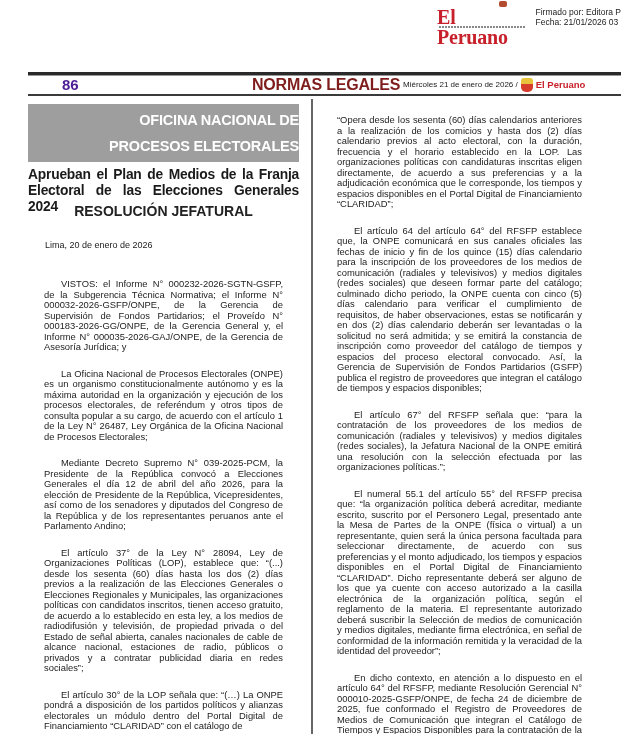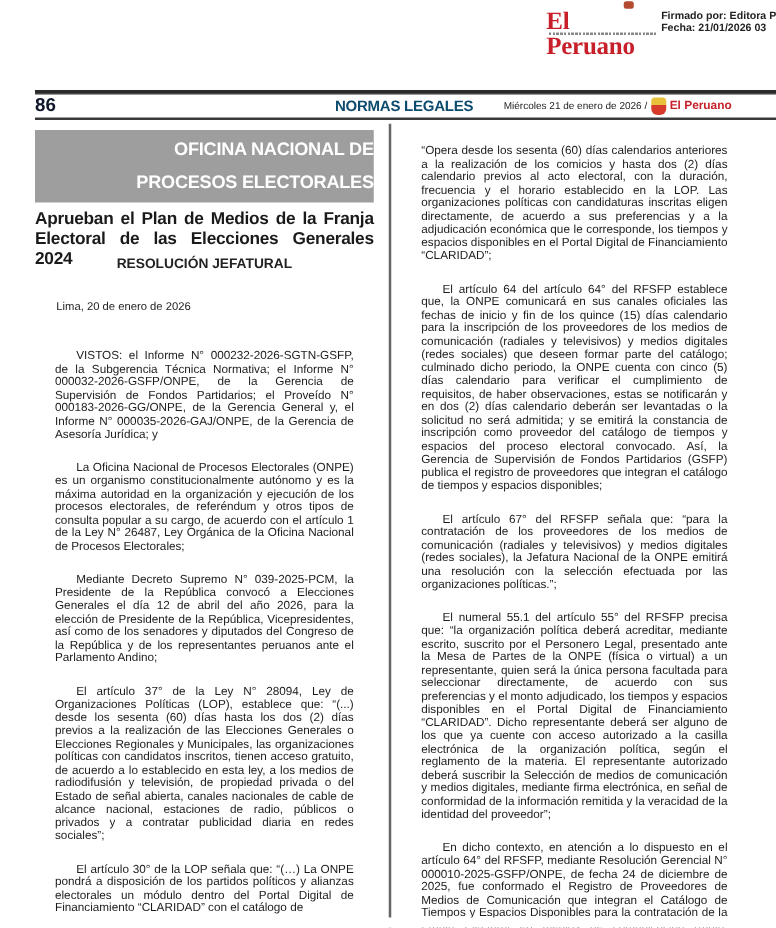--- a/index.html
+++ b/index.html
@@ -2,36 +2,36 @@
 <html><head>
 <meta charset="utf-8">
 <style>
   html, body { margin: 0; padding: 0; background: #ffffff; }
   body { width: 621px; height: 742px; position: relative; overflow: hidden; font-family: "Liberation Sans", sans-serif; color: #1a1a1a; }
 
   .sig { position: absolute; top: 7px; left: 437px; display: flex; align-items: flex-start; }
   .sig-logo { font-family: "Liberation Serif", serif; font-weight: bold; color: #c8202a; font-size: 20px; letter-spacing: -0.2px; line-height: 20px; position: relative; }
   .sig-logo .tag { position: absolute; left: 2px; top: 19px; width: 86px; height: 2px; background: repeating-linear-gradient(90deg,#888 0 2px,#fff 2px 3px); }
   .sig-crest { position: absolute; left: 62px; top: -6px; width: 8px; height: 6px; background: #b24b2f; border-radius: 2px; }
-  .sig-text { margin-left: 10px; font-size: 8.5px; line-height: 10px; color: #222; white-space: nowrap; font-weight: bold; }
+  .sig-text { margin-left: 10px; font-size: 8.5px; line-height: 10px; color: #222; white-space: nowrap; }
 
   .top-rule { position: absolute; left: 28px; top: 72px; width: 593px; height: 3px; background: #2a2a2a; border-bottom: 1px solid #999; }
   .header { position: absolute; left: 28px; top: 76px; width: 593px; height: 17px; display: flex; align-items: center; }
-  .page-num { font-weight: bold; font-size: 15px; color: #0f172a; width: 40px; }
-  .section { position: absolute; left: 240px; font-weight: bold; color: #0c4a6e; font-size: 12px; letter-spacing: -0.2px; }
+  .page-num { font-weight: bold; font-size: 15px; color: #4c1d95; width: 40px; margin-left: 34px; }
+  .section { position: absolute; left: 224px; font-weight: bold; color: #7f1d1d; font-size: 16px; letter-spacing: -0.2px; }
   .date-line { position: absolute; left: 375px; font-size: 8px; color: #222; display: flex; align-items: center; white-space: nowrap; }
   .crest { width: 12px; height: 14px; margin: 0 3px; background: linear-gradient(180deg,#e8c23a 0 45%,#d63b2b 45% 100%); border-radius: 3px 3px 5px 5px; }
   .ep { color: #c8202a; font-weight: bold; font-size: 9.5px; }
   .bottom-rule { position: absolute; left: 28px; top: 94px; width: 593px; height: 2px; background: #3a3a3a; }
 
   .col-divider { position: absolute; left: 311px; top: 99px; width: 2px; height: 643px; background: #666; }
 
   .banner { position: absolute; left: 28px; top: 104px; width: 271px; height: 58px; background: #9e9e9e; color: #fff; font-weight: bold; font-size: 14.5px; text-align: right; line-height: 26px; padding-top: 3px; box-sizing: border-box; letter-spacing: -0.2px; }
   .title { position: absolute; left: 28px; top: 167px; width: 271px; font-weight: bold; font-size: 13.8px; line-height: 16px; color: #1a1a1a; text-align: justify; letter-spacing: -0.2px; }
-  .resol { position: absolute; left: 28px; top: 206px; width: 271px; text-align: center; font-weight: bold; font-size: 11px; line-height: 11px; color: #222; }
+  .resol { position: absolute; left: 28px; top: 206px; width: 271px; text-align: center; font-weight: bold; font-size: 14px; line-height: 11px; color: #222; }
   .lima { position: absolute; left: 45px; top: 240px; font-size: 9px; color: #222; }
 
   .col { position: absolute; font-size: 9.4px; line-height: 10.5px; color: #1c1c1c; text-align: justify; }
   .col p { margin: 16px; text-indent: 17px; }
   .col p.noindent { text-indent: 0; }
   .col p.gap { margin-top: 11px; }
   .left-col { left: 28px; top: 263px; width: 271px; }
   .right-col { left: 321px; top: 99px; width: 277px; }
   .fade { position: absolute; left: 0; top: 734px; width: 621px; height: 8px; background: #fff; }
 </style>

